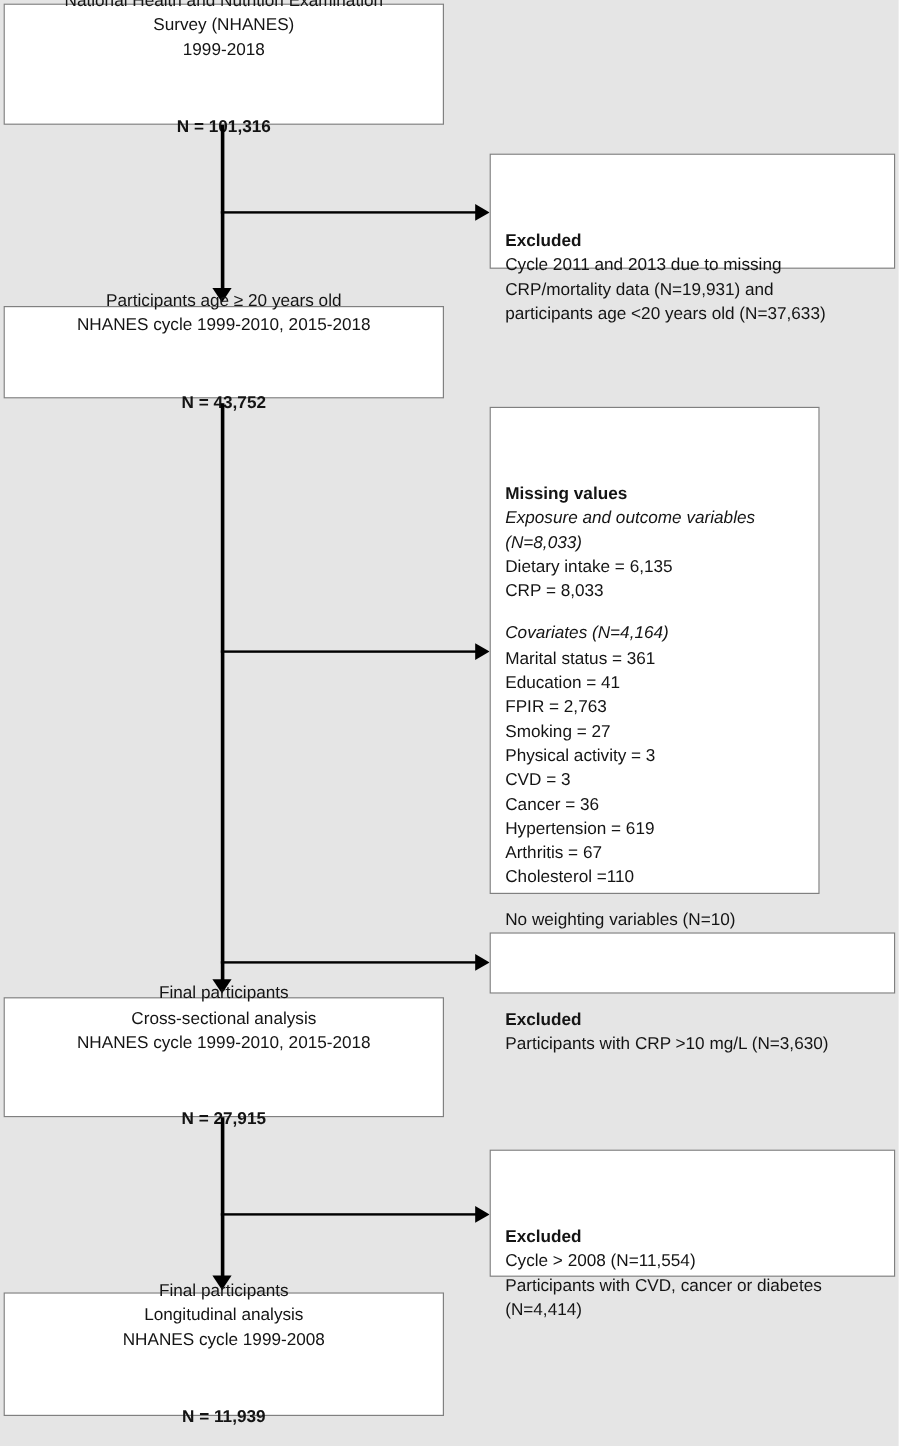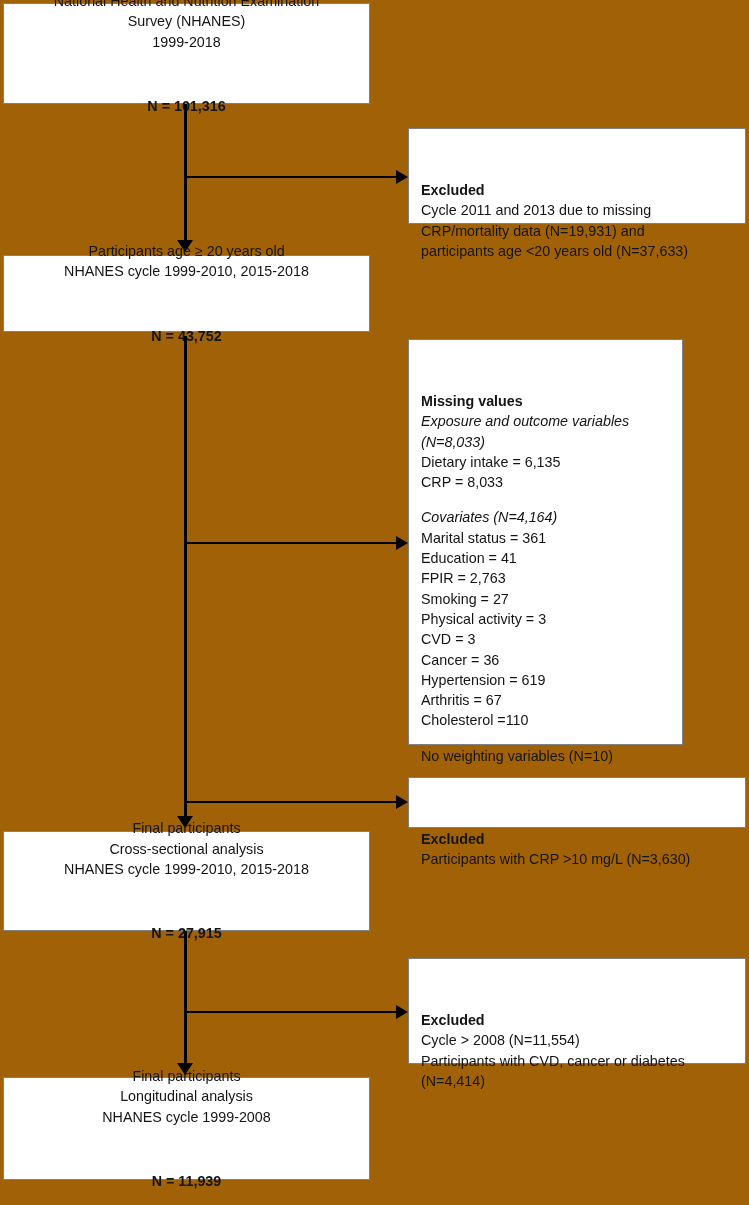--- a/index.html
+++ b/index.html
@@ -10,21 +10,21 @@
   }
   body {
     font-family: "Liberation Sans", sans-serif;
     color: #1a1a1a;
   }
   #flow-root {
     position: relative;
     width: 749px;
     height: 1205px;
     overflow: hidden;
-    background: #a16207;
+    background: #e5e5e5;
   }
 
   
   .box {
     position: absolute;
     box-sizing: border-box;
     border: 1.5px solid #808080;
     background: #ffffff;
     font-size: 14.3px;
     line-height: 1.42;
@@ -32,21 +32,21 @@
   }
   .box.center {
     text-align: center;
     display: flex;
     flex-direction: column;
     justify-content: center;
     align-items: center;
   }
   .box.left {
     text-align: left;
-    padding: 7px 10px 7px 12px;
+    padding: 18px 10px 7px 12px;
   }
   .box .ln { display: block; white-space: nowrap; }
   .box.left .ln { white-space: normal; }
   .hdr { font-weight: bold; margin-top: 44px; }
   .ital { font-style: italic; }
   .spacer { display: block; height: 15px; }
 
   
   .vline, .hline {
     position: absolute;

